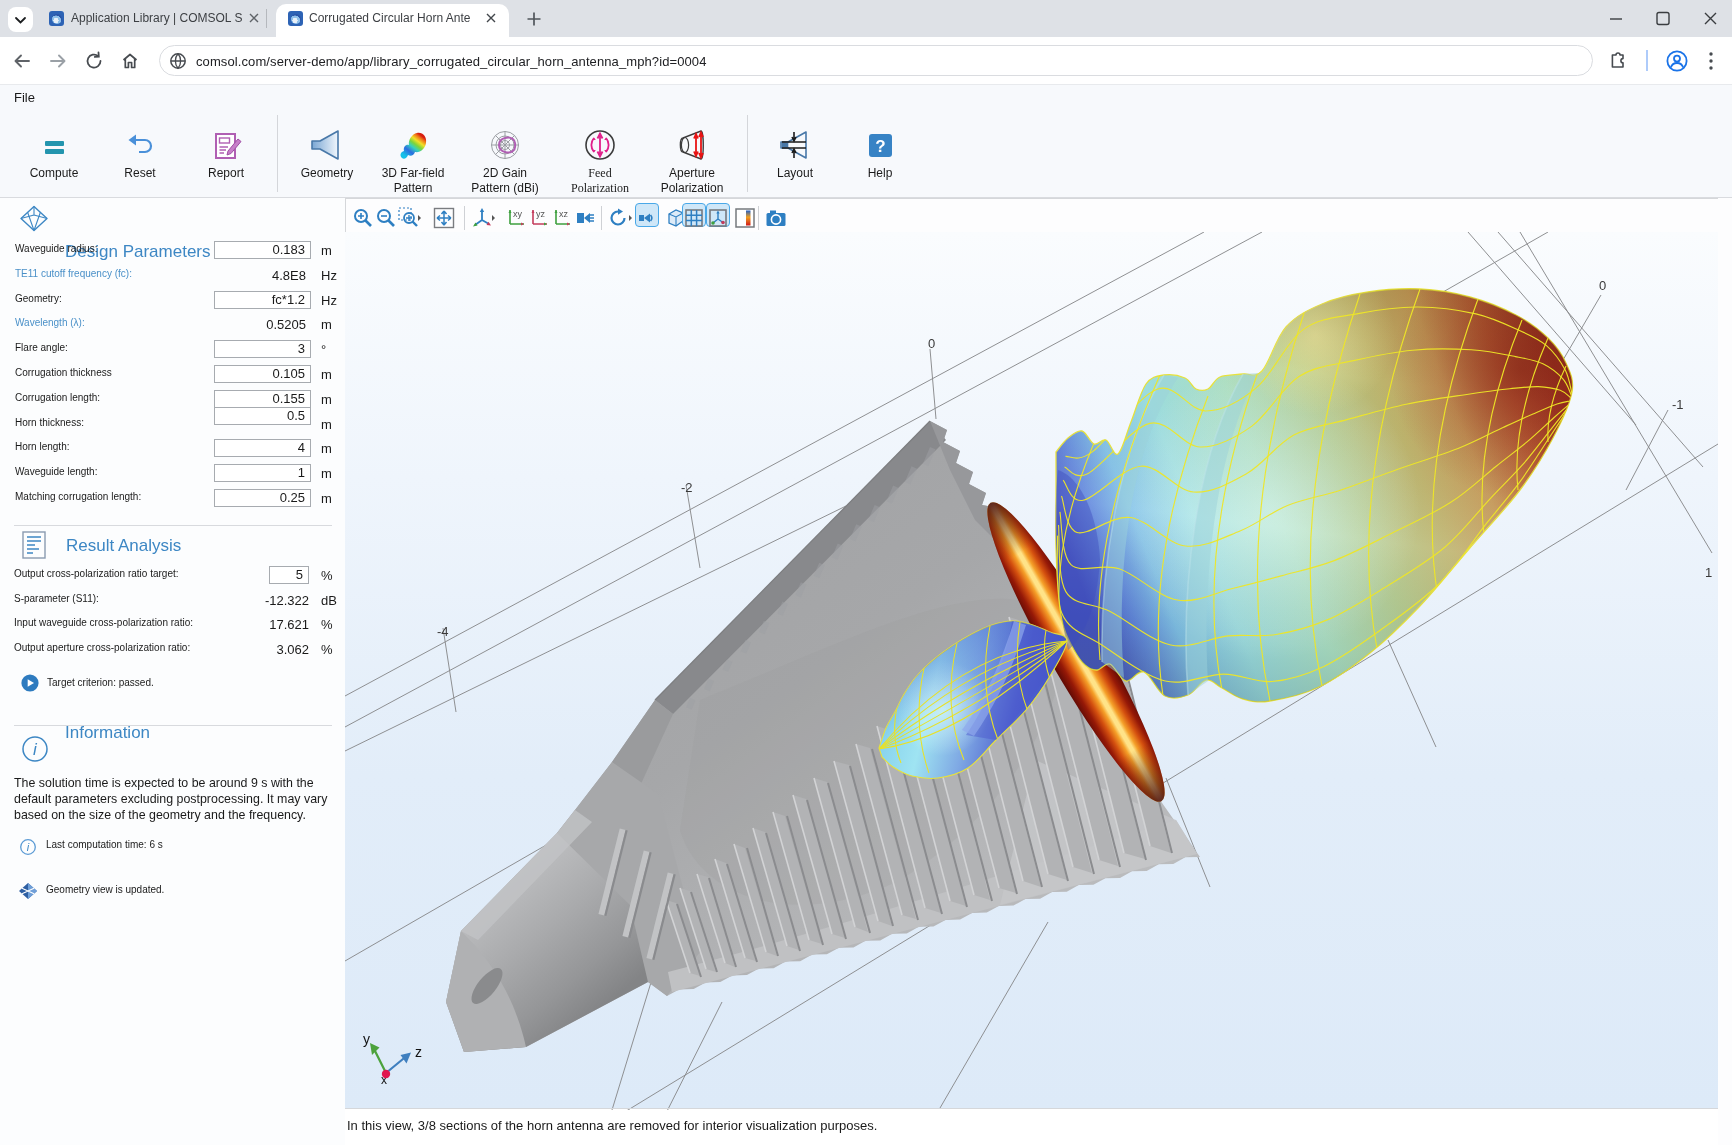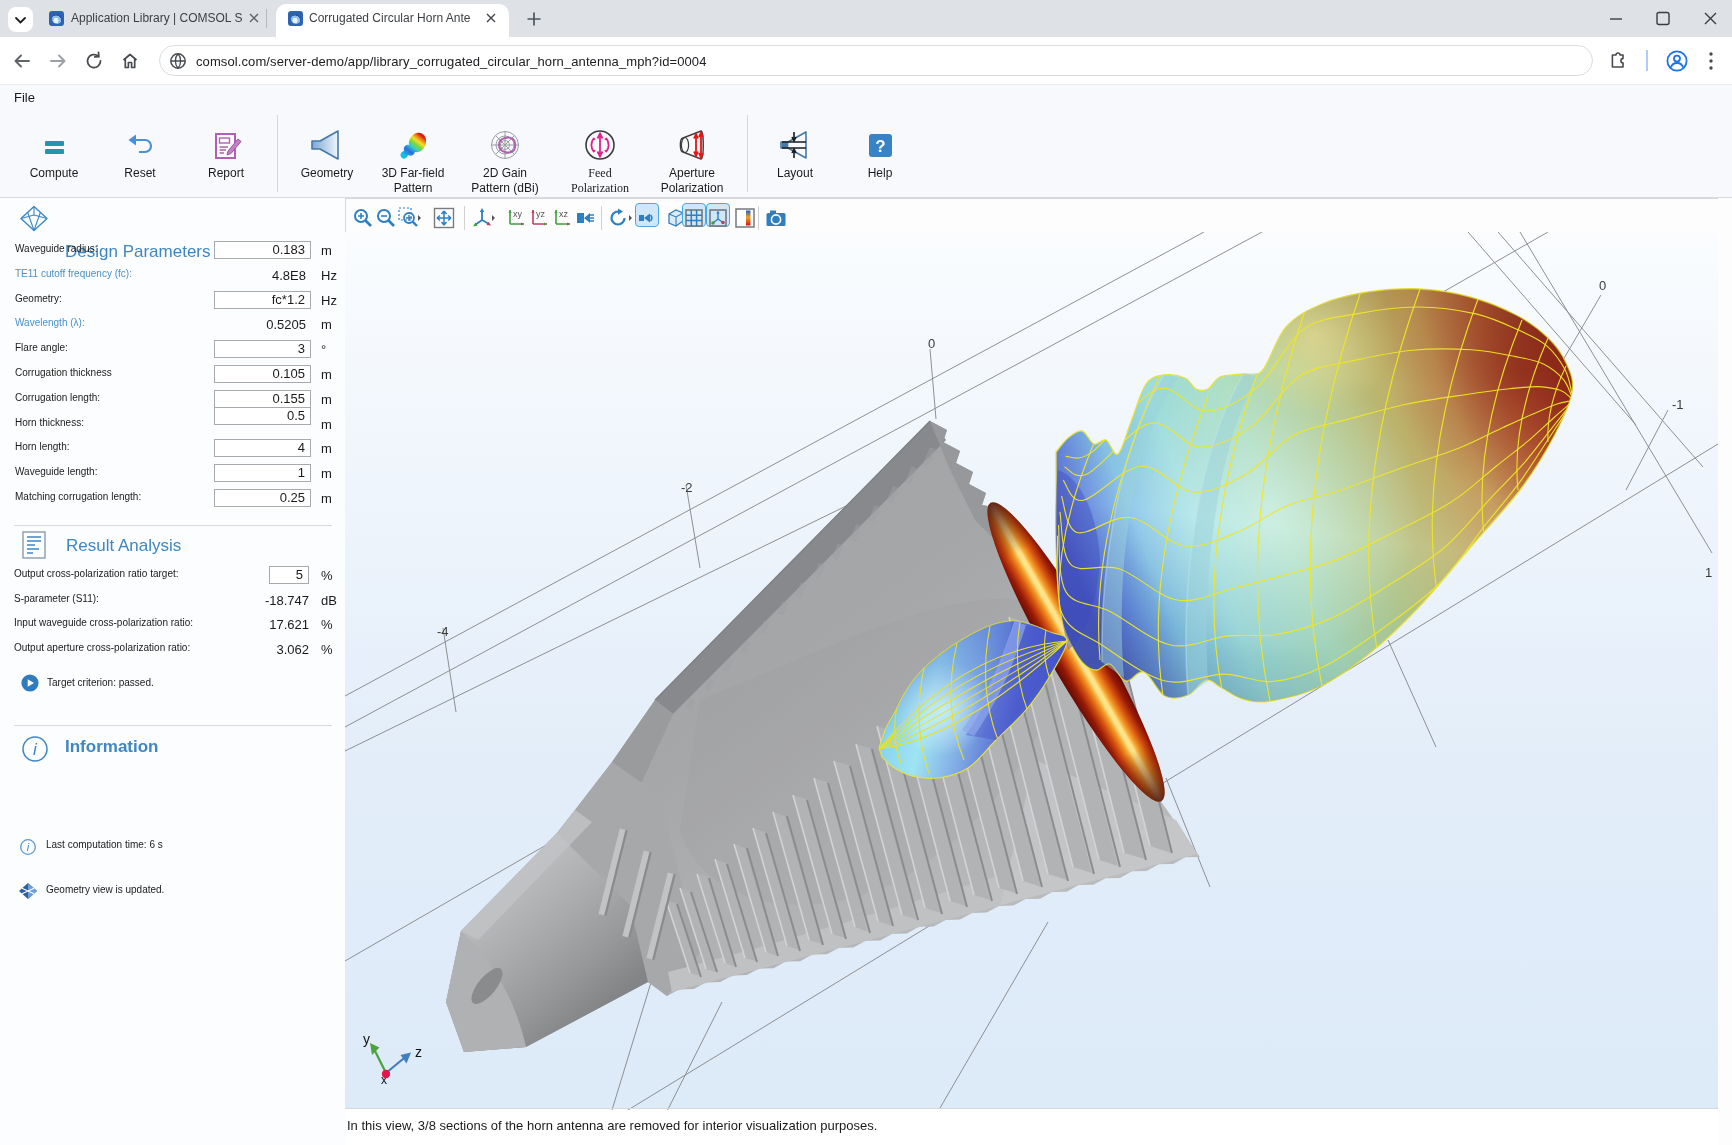--- a/index.html
+++ b/index.html
@@ -249,39 +249,40 @@
     <div class="psep" style="top:327px;"></div>
     <svg class="abs" style="left:22px;top:333px" width="24" height="28">
       <rect x="1" y="1" width="22" height="26" fill="none" stroke="#8a9ab0" stroke-width="1.4"></rect>
       <path d="M5 6 H19 M5 10 H19 M5 14 H13 M5 18 H17 M5 22 H11" stroke="#3d87c4" stroke-width="1.4"></path>
     </svg>
     <div class="sechead" style="left:66px;top:338px;">Result Analysis</div>
     <div class="plbl" style="left:14px;top:370px;">Output cross-polarization ratio target:</div>
     <div class="pin" style="left:269px;top:368px;width:40px;">5</div>
     <div class="punit" style="top:370px;">%</div>
     <div class="plbl" style="left:14px;top:395px;">S-parameter (S11):</div>
-    <div class="pval" style="left:212px;top:395px;">-18.747</div>
+    <div class="pval" style="left:212px;top:395px;">-12.322</div>
     <div class="punit" style="top:395px;">dB</div>
     <div class="plbl" style="left:14px;top:419px;">Input waveguide cross-polarization ratio:</div>
     <div class="pval" style="left:212px;top:419px;">17.621</div>
     <div class="punit" style="top:419px;">%</div>
     <div class="plbl" style="left:14px;top:444px;">Output aperture cross-polarization ratio:</div>
     <div class="pval" style="left:212px;top:444px;">3.062</div>
     <div class="punit" style="top:444px;">%</div>
     <svg class="abs" style="left:21px;top:476px" width="18" height="18">
       <circle cx="9" cy="9" r="8.6" fill="#2e7bbf"></circle>
       <path d="M6.7 5.2 L13 9 L6.7 12.8 Z" fill="#fff"></path>
     </svg>
     <div class="plbl" style="left:47px;top:479px;">Target criterion: passed.</div>
     <div class="psep" style="top:527px;"></div>
     <svg class="abs" style="left:22px;top:538px" width="26" height="26">
       <circle cx="13" cy="13" r="12" fill="none" stroke="#3d87c4" stroke-width="1.5"></circle>
       <text x="13" y="19" text-anchor="middle" font-size="17" font-style="italic" font-family="Liberation Serif" fill="#3d87c4">i</text>
     </svg>
-    <div class="sechead" style="left:65px;top:539px;font-weight:bold;">Information</div>
+    <div class="sechead" style="left:65px;top:525px;">Information</div>
+    <div class="plbl" style="left:14px;top:577px;white-space:normal;width:322px;line-height:16.2px;font-size:12.4px;">The solution time is expected to be around 9 s with the default parameters excluding postprocessing. It may vary based on the size of the geometry and the frequency.</div>
     <svg class="abs" style="left:20px;top:641px" width="16" height="16">
       <circle cx="8" cy="8" r="7.3" fill="none" stroke="#5b9bd5" stroke-width="1.3"></circle>
       <text x="8" y="12" text-anchor="middle" font-size="11" font-style="italic" font-family="Liberation Serif" fill="#3d87c4">i</text>
     </svg>
     <div class="plbl" style="left:46px;top:641px;">Last computation time: 6 s</div>
     <svg class="abs" style="left:19px;top:685px" width="18" height="16">
       <path d="M9 0 L18 8 L9 16 L0 8 Z" fill="#2e5fa3"></path>
       <path d="M9 0 L18 8 L9 16 Z" fill="#6f9fd8"></path>
       <path d="M3 5.2 L15 10.8 M15 5.2 L3 10.8" stroke="#fff" stroke-width="1.2"></path>
     </svg>

